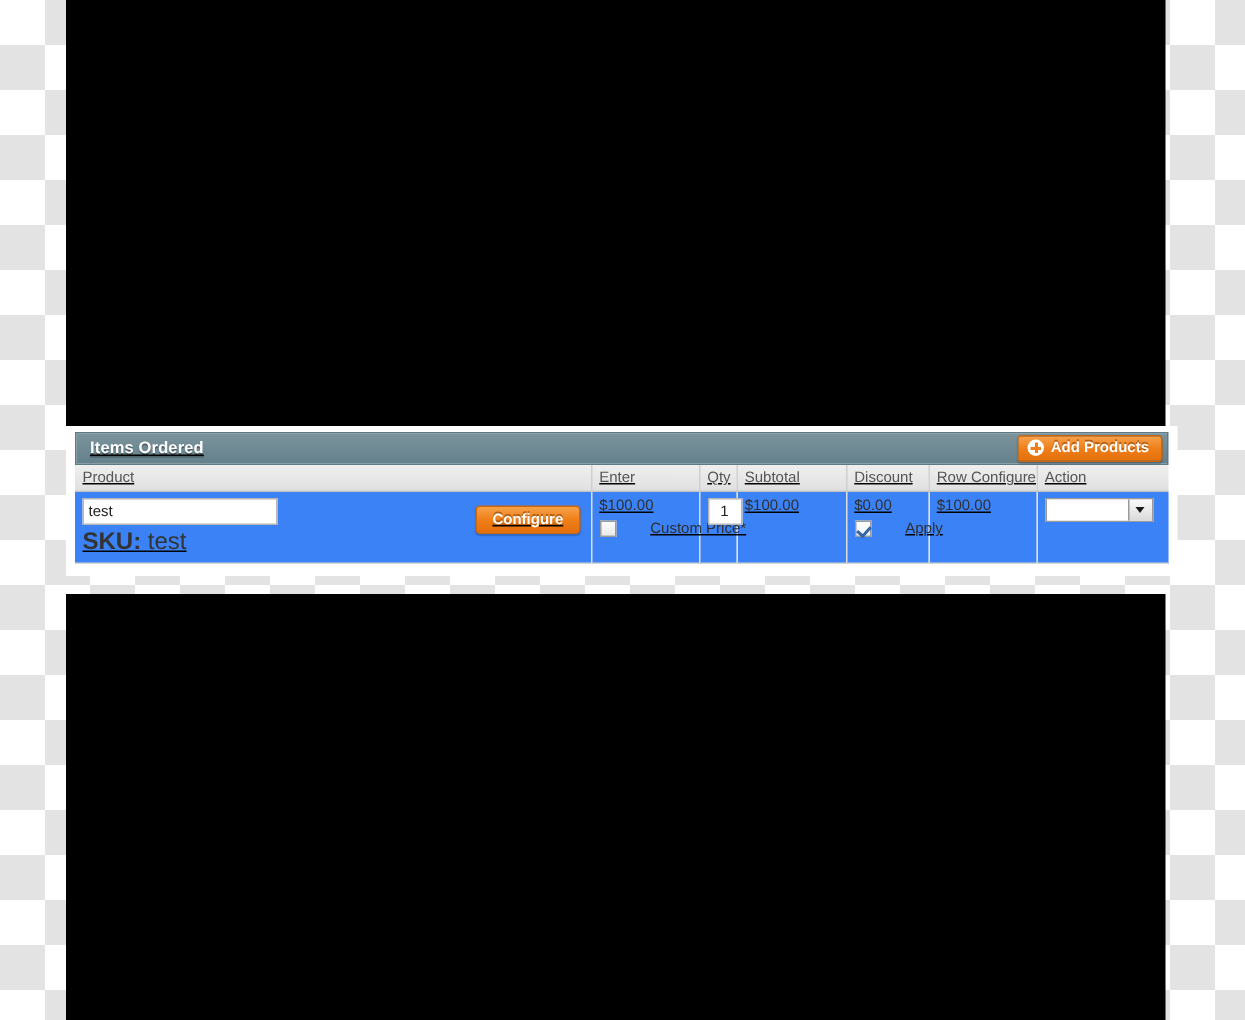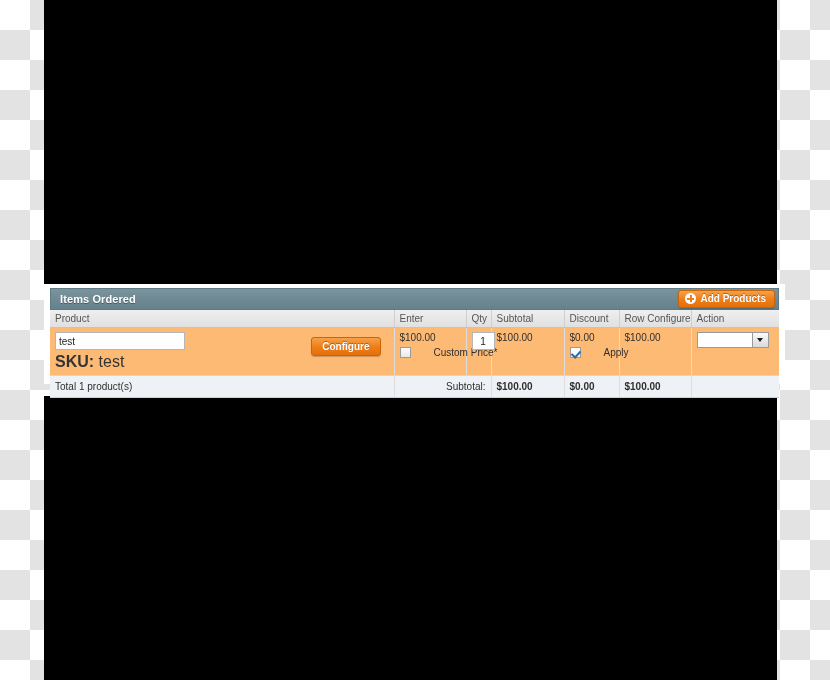--- a/index.html
+++ b/index.html
@@ -31,20 +31,21 @@
   
   #items-ordered-panel {
     position: absolute;
     left: 44px;
     top: 284px;
     width: 741px;
     height: 100px;
     background: #ffffff;
     box-sizing: border-box;
     padding: 4px 6px 0 6px;
+    text-decoration: underline;
   }
 
   
   .panel-head {
     position: relative;
     height: 22px;
     background: #6f8a94;
     background: linear-gradient(#7b939c, #64818c);
     border: 1px solid #5d7a85;
     box-sizing: border-box;
@@ -123,21 +124,21 @@
     height: 15px;
     box-sizing: border-box;
     white-space: nowrap;
   }
   table.items-table th:last-child { border-right: none; }
   table.items-table td {
     border-right: 1px solid #dedede;
     border-bottom: 1px solid #d6d6d6;
     padding: 4px 5px;
     vertical-align: top;
-    background: #fdba74;
+    background: #3b82f6;
     font-size: 10px;
     color: #2f2f2f;
   }
   table.items-table td:last-child { border-right: none; }
 
   
   tr.totals-row td {
     background: #eef1f5;
     border-bottom: 1px solid #c9cfd6;
     border-top: 1px solid #c9cfd6;
@@ -165,21 +166,21 @@
     margin-top: 3px;
     font-size: 16px;
     color: #333333;
   }
   .sku-line b { font-weight: bold; }
   .product-cell-inner {
     display: flex;
     justify-content: space-between;
     align-items: flex-start;
   }
-  .btn-configure { padding: 3px 10px; margin-top: 5px; margin-right: 8px; }
+  .btn-configure { padding: 3px 10px; margin-top: 5px; margin-right: 2px; }
 
   
   .cb-row {
     display: flex;
     align-items: center;
     gap: 3px;
     margin-top: 4px;
   }
   .cb {
     width: 11px;
@@ -344,24 +345,16 @@
         <td>
           <div class="action-select-wrap">
             <div class="action-select-field"></div>
             <div class="action-select-arrow">
               <span class="caret"></span>
             </div>
           </div>
         </td>
       </tr>
 
-      <tr class="totals-row">
-        <td>Total 1 product(s)</td>
-        <td class="totals-label" colspan="2">Subtotal:</td>
-        <td class="totals-value">$100.00</td>
-        <td class="totals-value">$0.00</td>
-        <td class="totals-value">$100.00</td>
-        <td></td>
-      </tr>
     </tbody>
   </table>
 
 </div>
 
 </body></html>

